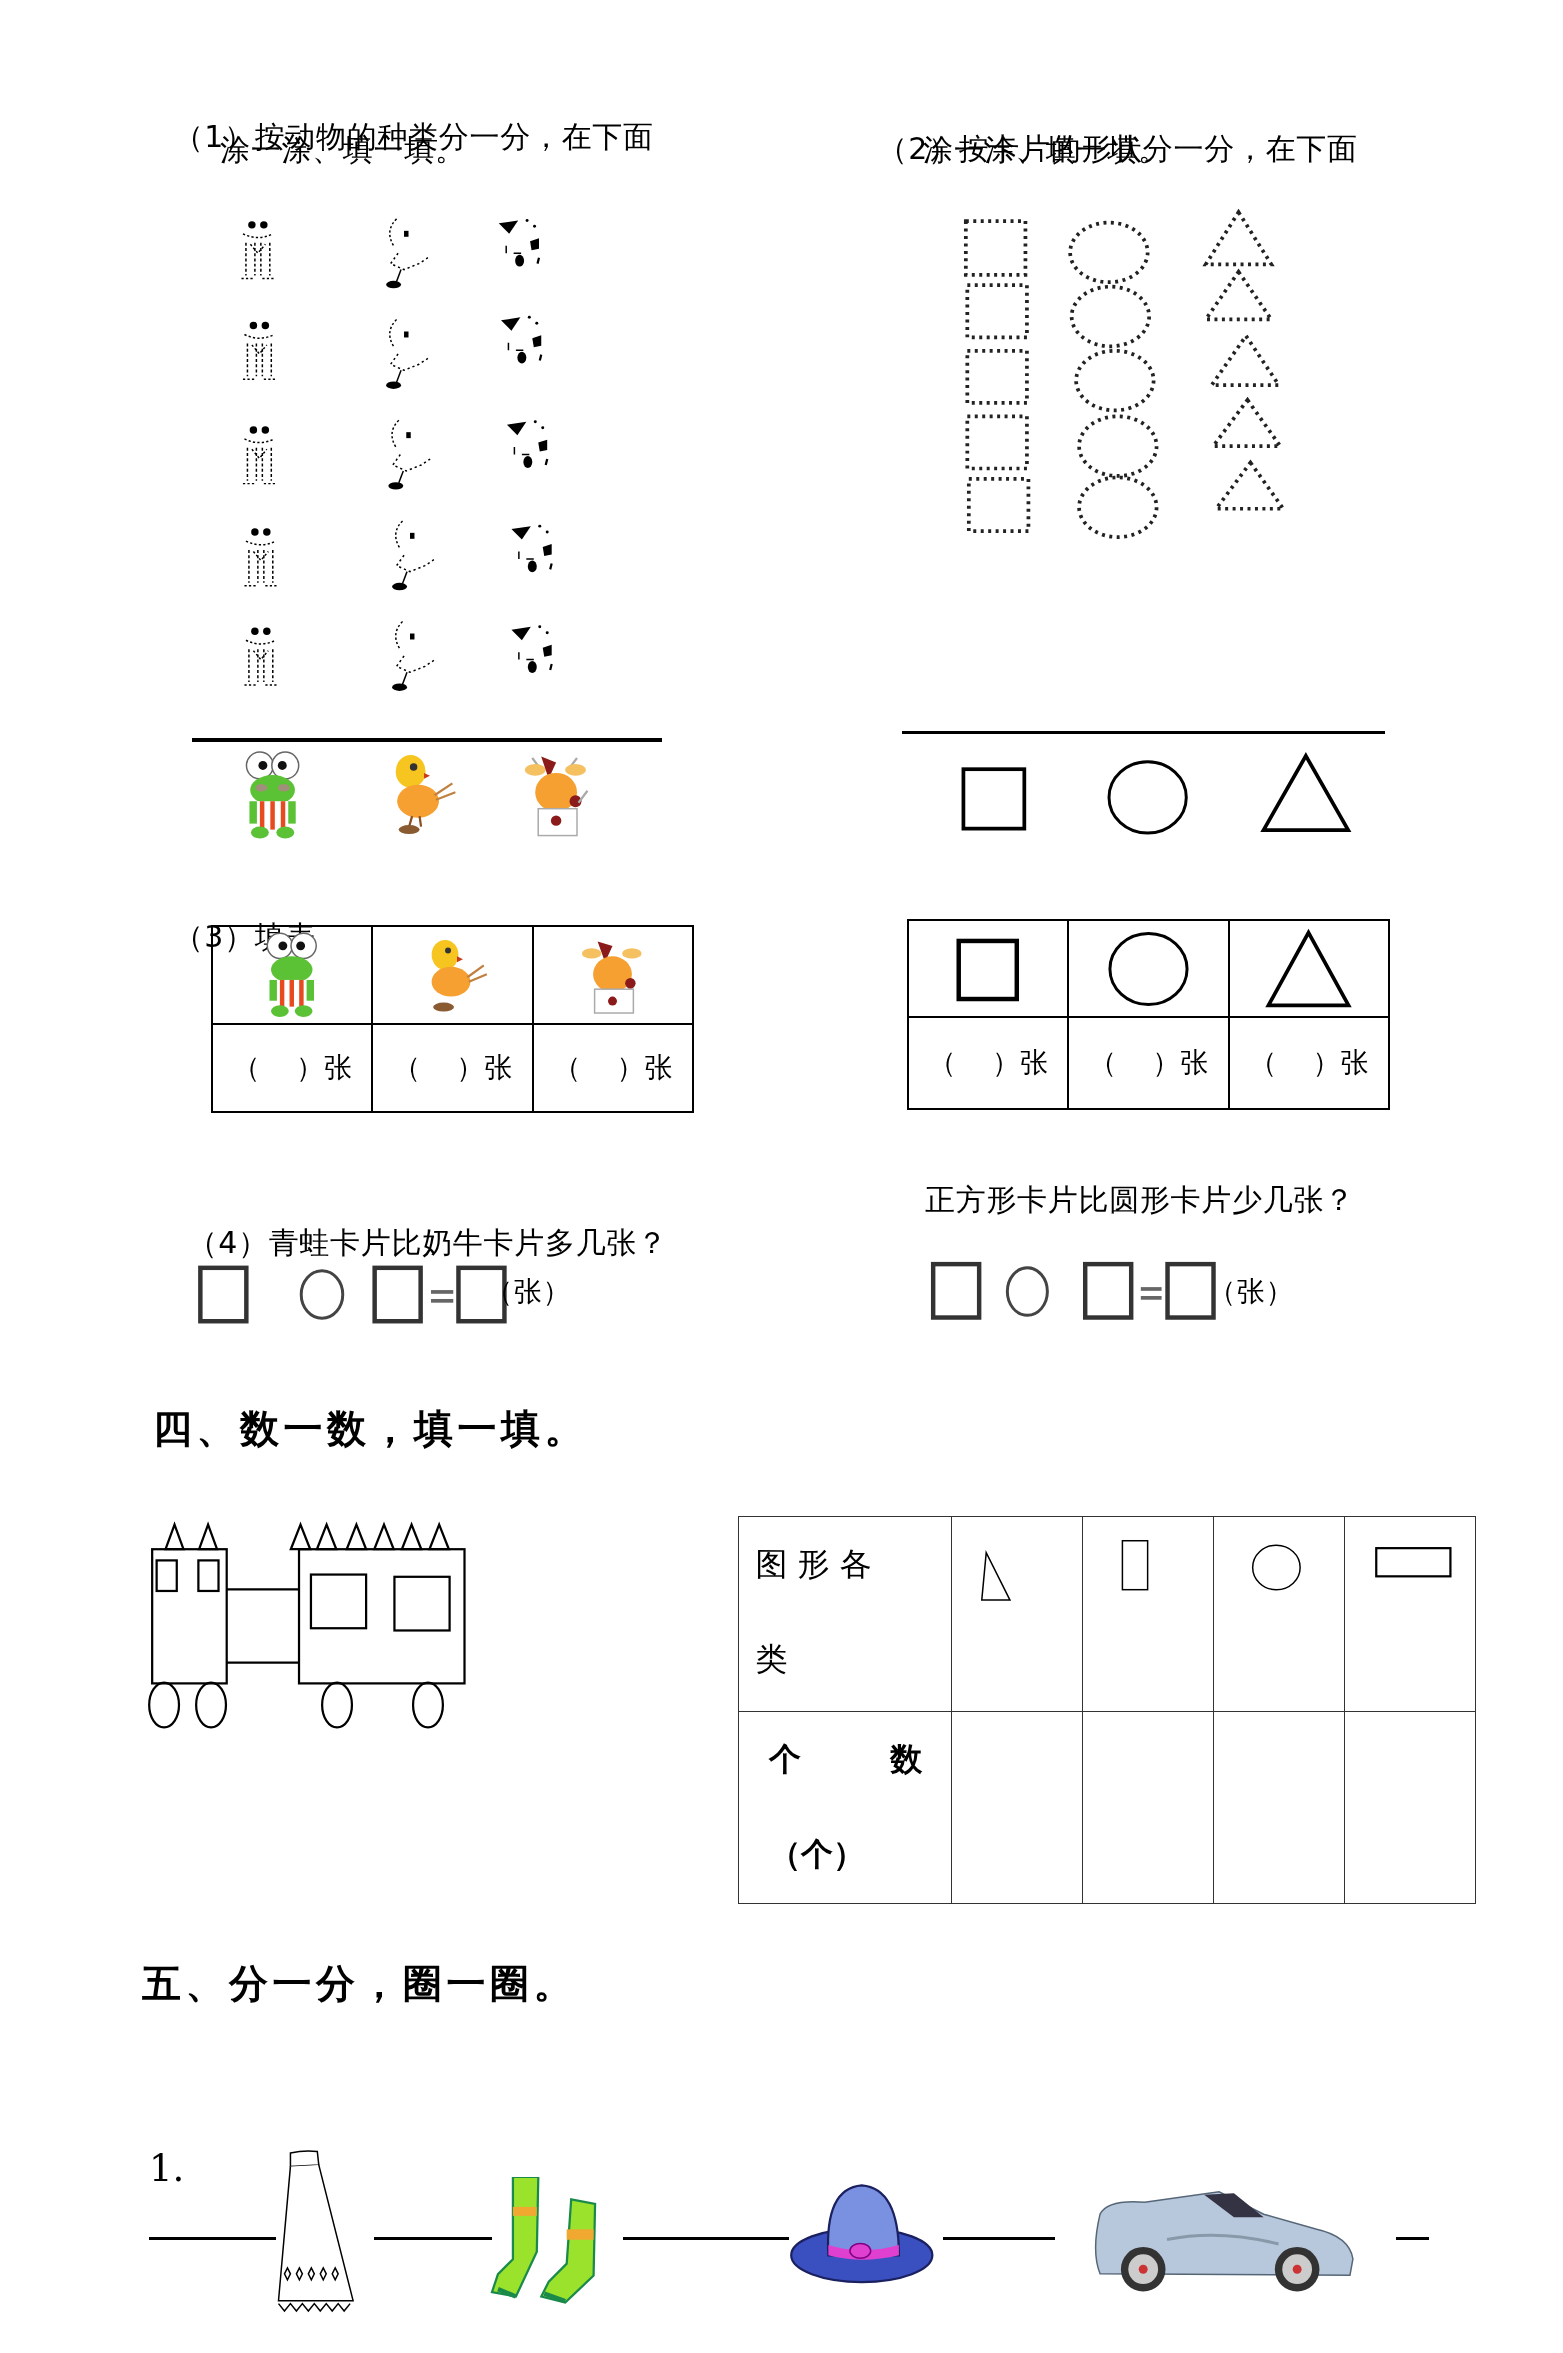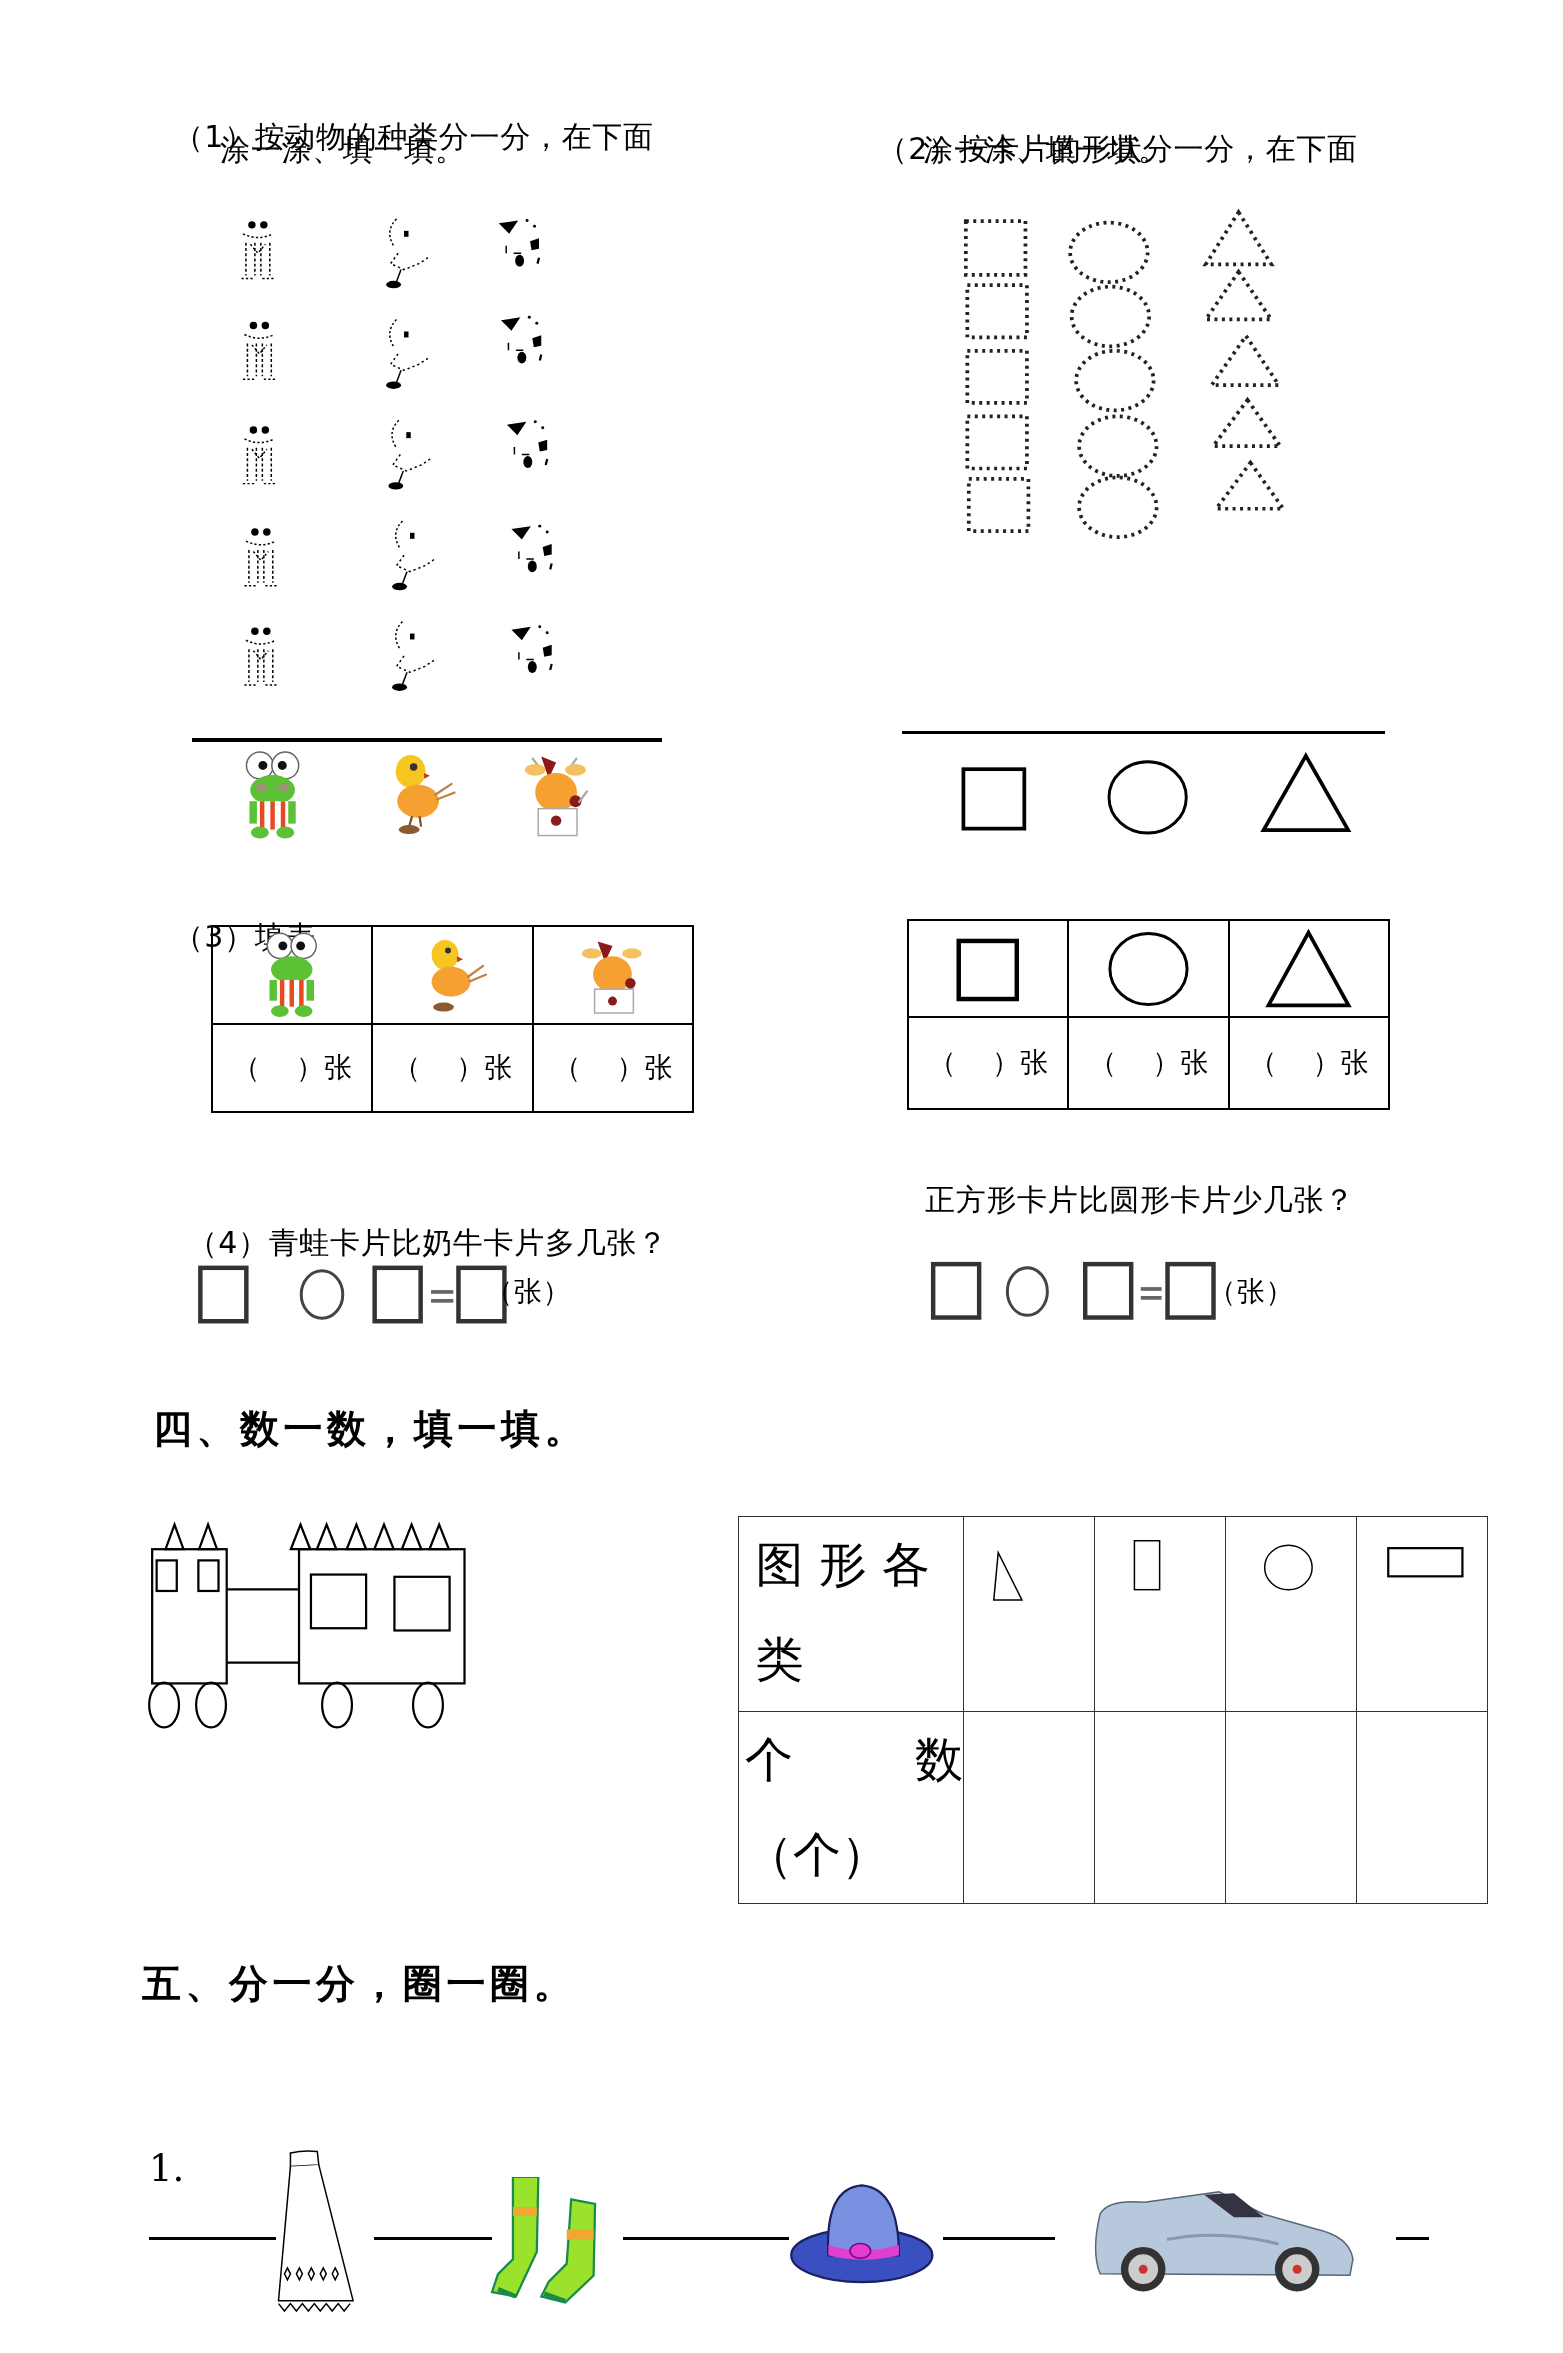--- a/index.html
+++ b/index.html
@@ -7,21 +7,21 @@
          font-family: "DejaVu Sans", "Liberation Sans", sans-serif; color: #000; }
   .abs { position: absolute; }
   .q-text { font-size: 30px; line-height: 43px; letter-spacing: 0.7px; white-space: pre; }
   .heading { font-family: "DejaVu Serif", "Liberation Serif", serif; font-weight: bold; font-size: 39px; letter-spacing: 4.5px; white-space: pre; }
   .rule { position: absolute; background: #000; }
   table.cardtbl { position: absolute; border-collapse: collapse; }
   table.cardtbl td { border: 2.2px solid #000; text-align: center; vertical-align: middle; padding: 0; }
   .zhang { font-size: 28px; white-space: pre; }
   table.shapes { position: absolute; border-collapse: collapse; }
   table.shapes td { border: 1.5px solid #333; padding: 0; vertical-align: top; }
-  .tbl-label { font-family: "DejaVu Serif", "Liberation Serif", serif; font-size: 48px; line-height: 95px; }
+  .tbl-label { font-family: "DejaVu Serif", "Liberation Serif", serif; font-size: 32px; line-height: 95px; }
   svg { display: block; }
 </style>
 </head>
 <body>
 
 <div class="abs q-text" style="left:153px; top:72px;">
   <span>（1）</span><span>按动物的种类分一分，在下面</span>
 </div>
 <div class="abs q-text" style="left:220px; top:128px;">涂一涂、填一填。</div>
 
@@ -311,21 +311,21 @@
             <ellipse cx="84" cy="68" rx="32" ry="30" fill="none" stroke="#000" stroke-width="2"></ellipse>
           </svg>
     </td>
     <td style="width:130px;">
       <svg width="130" height="89" viewBox="0 0 175 120">
             <rect x="42" y="42" width="100" height="38" fill="none" stroke="#000" stroke-width="3"></rect>
           </svg>
     </td>
   </tr>
   <tr style="height:192px;">
-    <td style="padding-left:6px;">
+    <td style="padding-left:30px;font-weight:bold;">
       <div class="tbl-label" style="white-space:pre;">个        数</div>
       <div class="tbl-label">（个）</div>
     </td>
     <td></td>
     <td></td>
     <td></td>
     <td></td>
   </tr>
 </tbody>
   </table>

